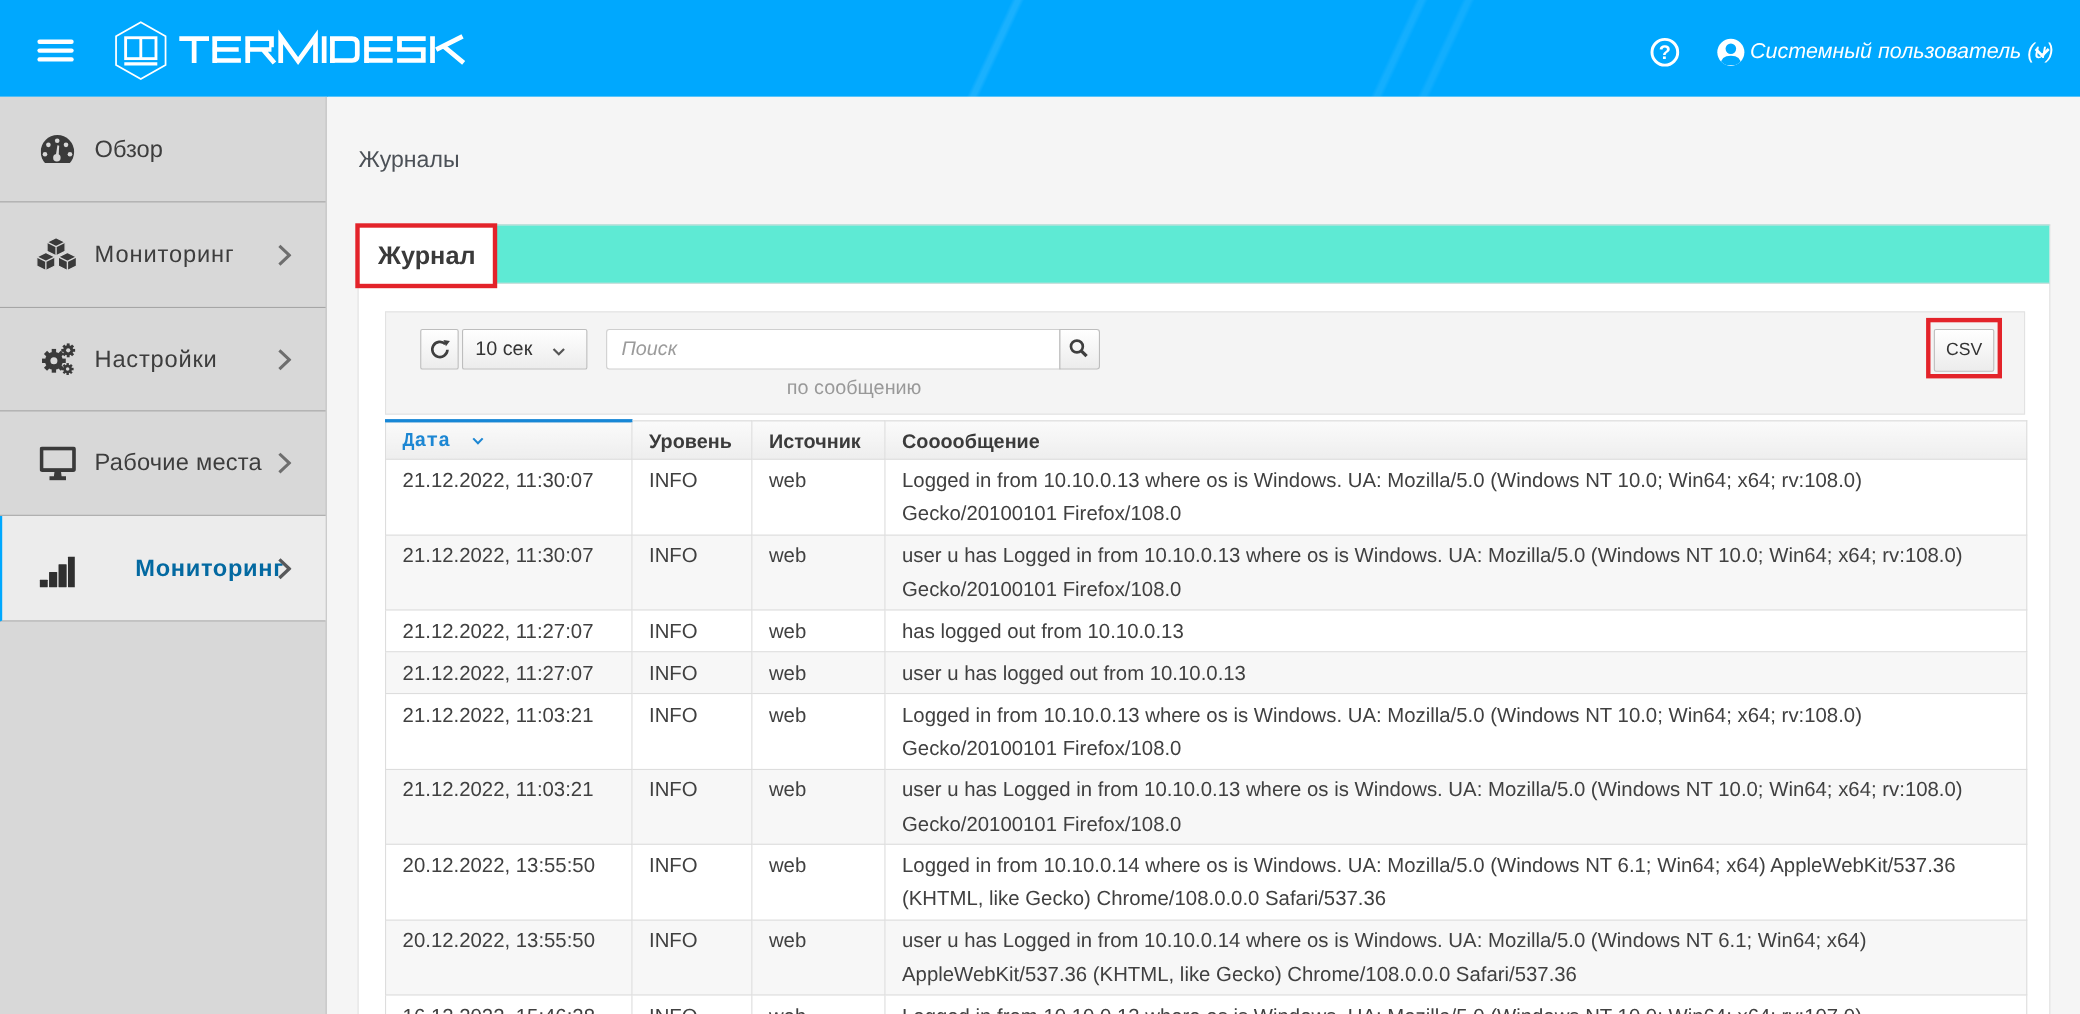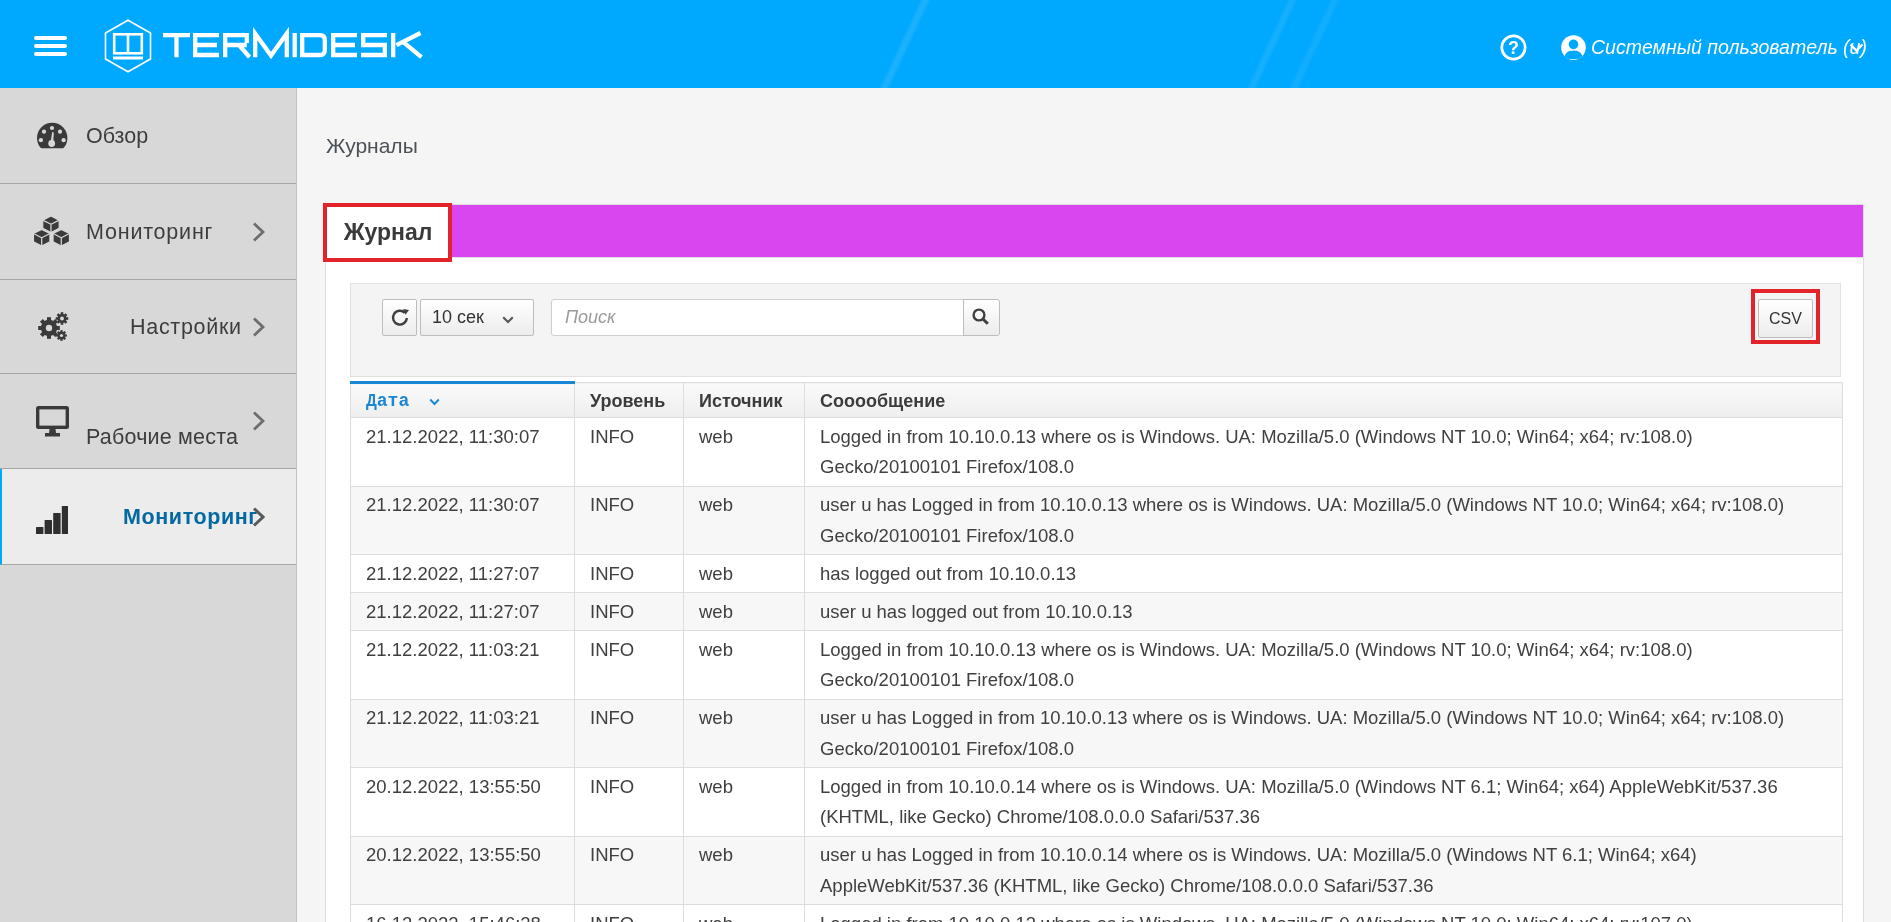--- a/index.html
+++ b/index.html
@@ -27,33 +27,33 @@
   #uchev { position:absolute; left:1849px; top:43px; }
 
   
   #side { position:absolute; left:0; top:88px; width:297px; height:834px; background:#d8d8d8; border-right:1px solid #c2c2c2; }
   .mi { position:relative; border-bottom:1px solid #a6a6a6; }
   .mi:nth-child(1){height:96px;} .mi:nth-child(2){height:96px;} .mi:nth-child(3){height:94px;} .mi:nth-child(4){height:95px;} .mi:nth-child(5){height:96px;}
   .mi .ic { position:absolute; left:36px; top:0; height:100%; width:32px; display:flex; align-items:center; justify-content:center; }
   .mi .ic svg { flex-shrink:0; }
   .mi .lb { position:absolute; left:86px; top:50%; transform:translateY(-50%); font-size:21.5px; color:#3d3d3d; white-space:nowrap; }
   .mi:nth-child(2) .lb { letter-spacing:0.8px; }
-  .mi:nth-child(3) .lb { letter-spacing:0.7px;margin-left:44px; }
-  .mi:nth-child(4) .lb { letter-spacing:0.2px;margin-top:16px; }
+  .mi:nth-child(3) .lb { letter-spacing:0.7px; }
+  .mi:nth-child(4) .lb { letter-spacing:0.2px; }
   .mi:nth-child(5) .lb { letter-spacing:0.6px; }
   .mi .ch { position:absolute; right:31px; top:50%; transform:translateY(-50%); height:21px; }
   .mi.act { background:#ececec; border-left:2px solid #00a8fe; }
   .mi.act .ic { left:34px; }
   .mi.act .lb { left:84px; font-weight:bold; color:#0369a1;margin-left:37px; }
 
   
   #main { position:absolute; left:298px; top:88px; width:1593px; height:834px; background:#f5f5f5; }
   #crumb { position:absolute; left:28px; top:46px; font-size:21px; color:#4c5157; }
   #card { position:absolute; left:27px; top:116px; width:1539px; height:760px; background:#fff; border:1px solid #ddd; border-bottom:none; }
-  #tabs { position:absolute; left:0; top:-1px; width:1537px; height:54px; background:#d946ef; border-bottom:1px solid #ddd; border-top:1px solid #ddd; }
+  #tabs { position:absolute; left:0; top:-1px; width:1537px; height:54px; background:#5eead4; border-bottom:1px solid #ddd; border-top:1px solid #ddd; }
   #tab { position:absolute; left:0; top:0; width:125px; height:54px; background:#fff; border-right:1px solid #ddd; display:flex; align-items:center; justify-content:center; font-size:23px; font-weight:bold; color:#3a3a3a; }
   .redbox { position:absolute; border:4px solid #e3232a; z-index:30; }
   #rb1 { left:-3px; top:-2px; width:129px; height:59px; }
 
   #panel { position:absolute; left:24px; top:78px; width:1491px; height:94px; background:#f4f4f4; border:1px solid #e2e2e2; }
   .btn { background:linear-gradient(#ffffff,#ececec); border:1px solid #bdbdbd; border-radius:2px; position:absolute; }
   #rfr { left:31px; top:15px; width:35px; height:37px; }
   #ddl { left:69px; top:15px; width:114px; height:37px; font-size:18px; color:#333; }
   #ddl span { position:absolute; left:11px; top:7px;text-align:center; }
   #inp { position:absolute; left:200px; top:15px; width:413px; height:37px; background:#fff; border:1px solid #cfcfcf; border-radius:3px 0 0 3px; }
@@ -267,20 +267,21 @@
         </div>
         <div id="inp">
             <span>Поиск</span>
           </div>
         <div class="btn" id="sbtn">
           <svg width="22" height="22" viewBox="0 0 22 22" style="position:absolute;left:7px;top:7px;">
             <circle cx="8" cy="8" r="5.4" stroke="#3f3f3f" stroke-width="2.4" fill="none"></circle>
             <line x1="12.2" y1="12.2" x2="16.8" y2="16.8" stroke="#3f3f3f" stroke-width="3"></line>
           </svg>
         </div>
+        <div id="hint">по сообщению</div>
         <div class="btn" id="csv">CSV</div>
         <div class="redbox" id="rb2"></div>
       </div>
 
       <div id="tblw">
         <table>
           <colgroup>
               <col class="c1">
               <col class="c2">
               <col class="c3">

